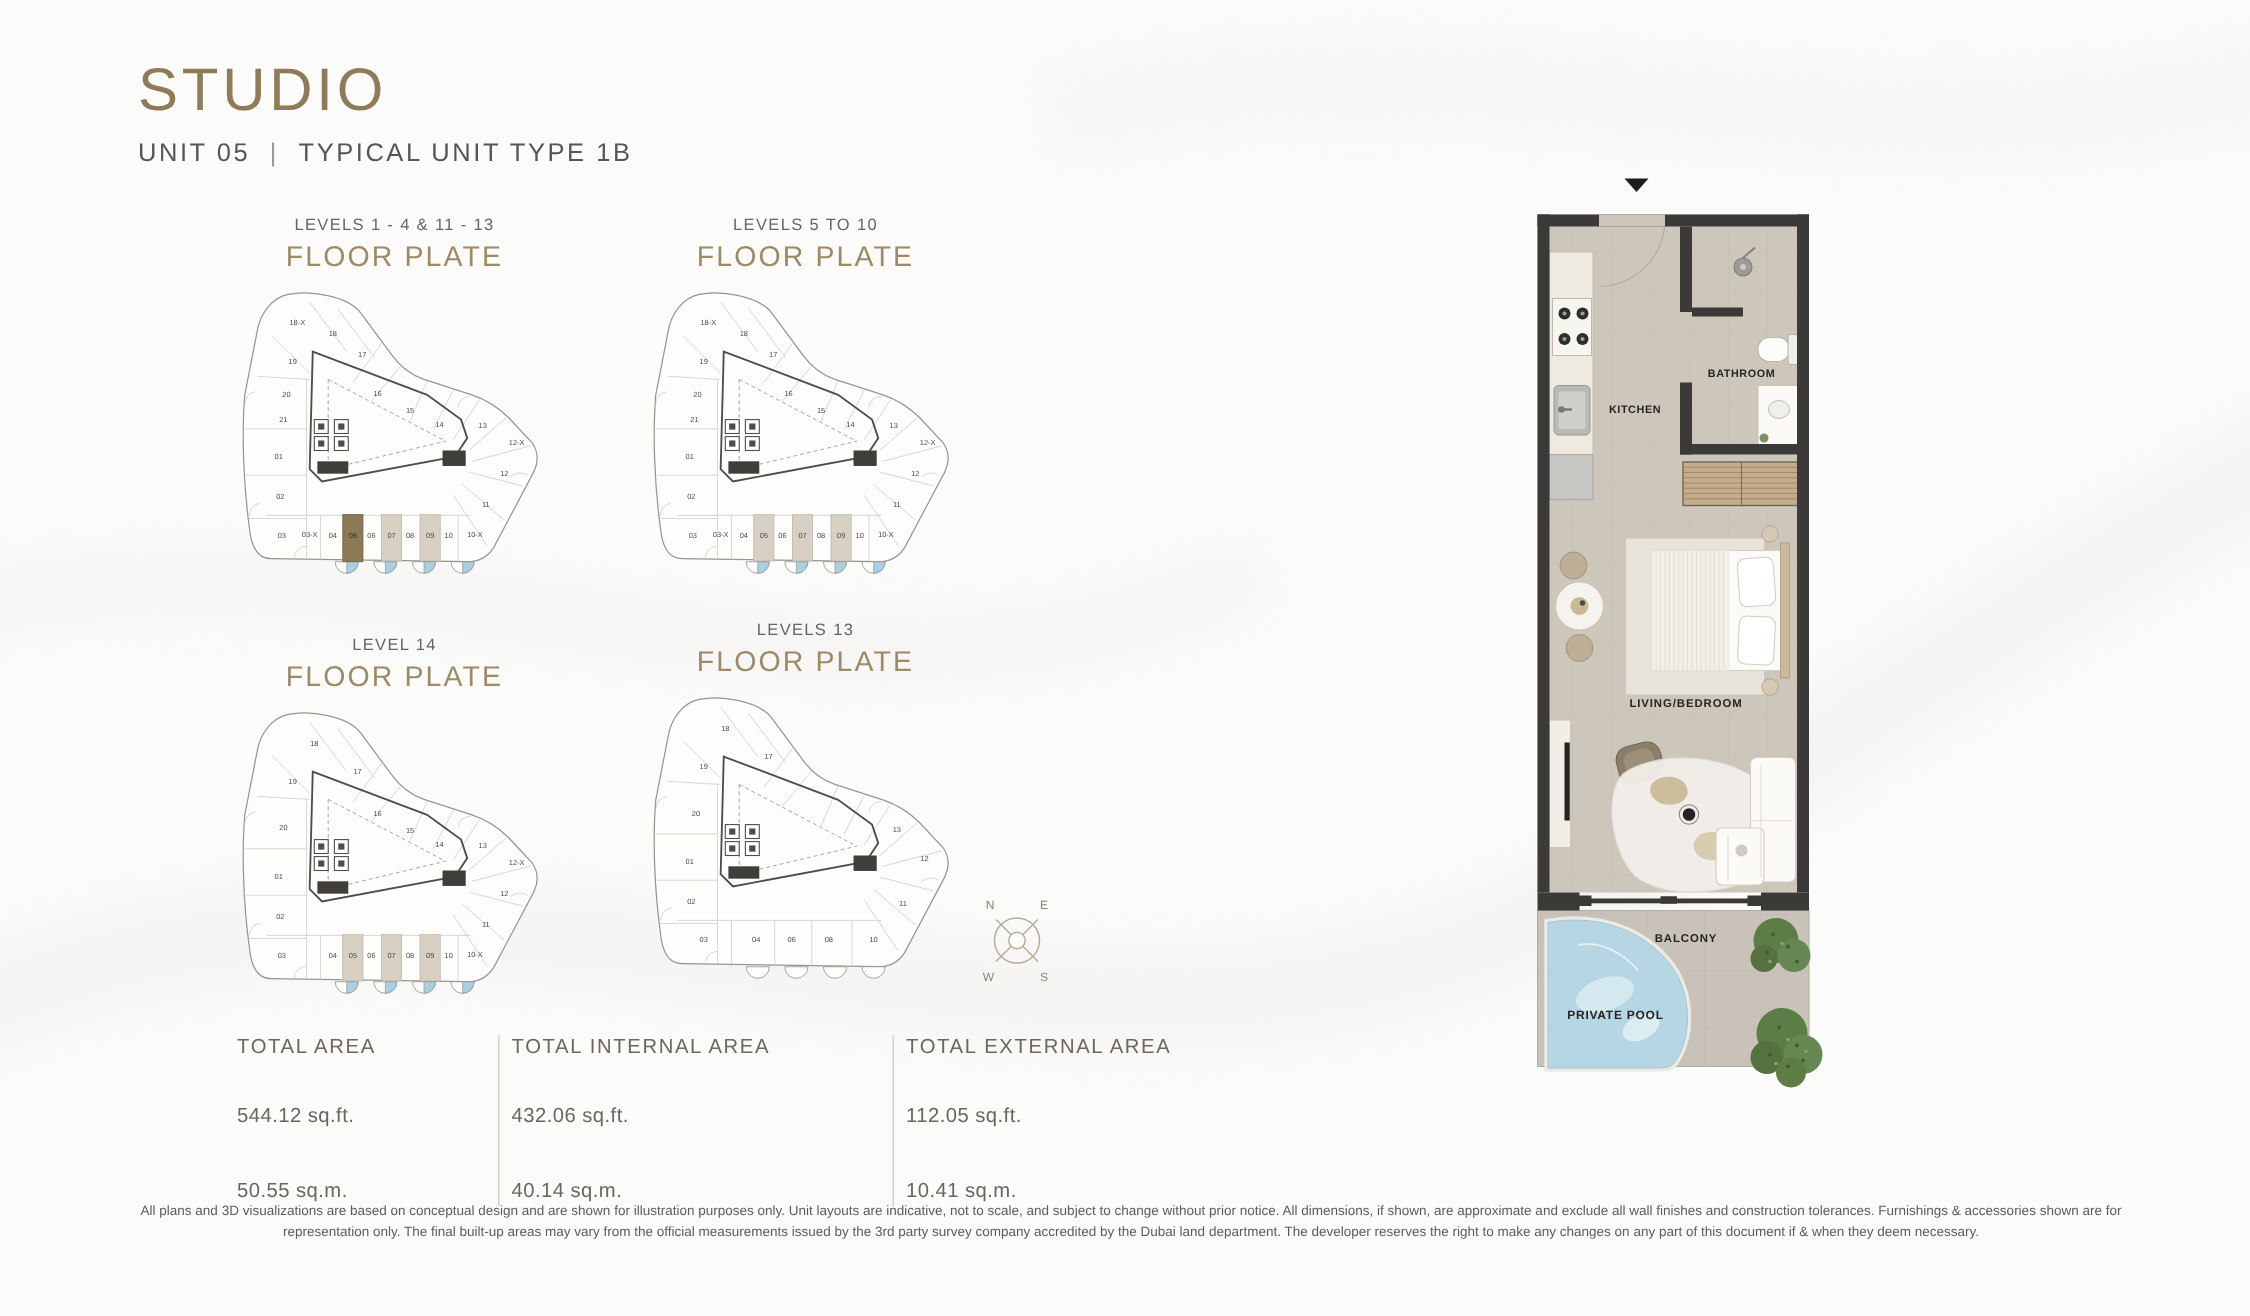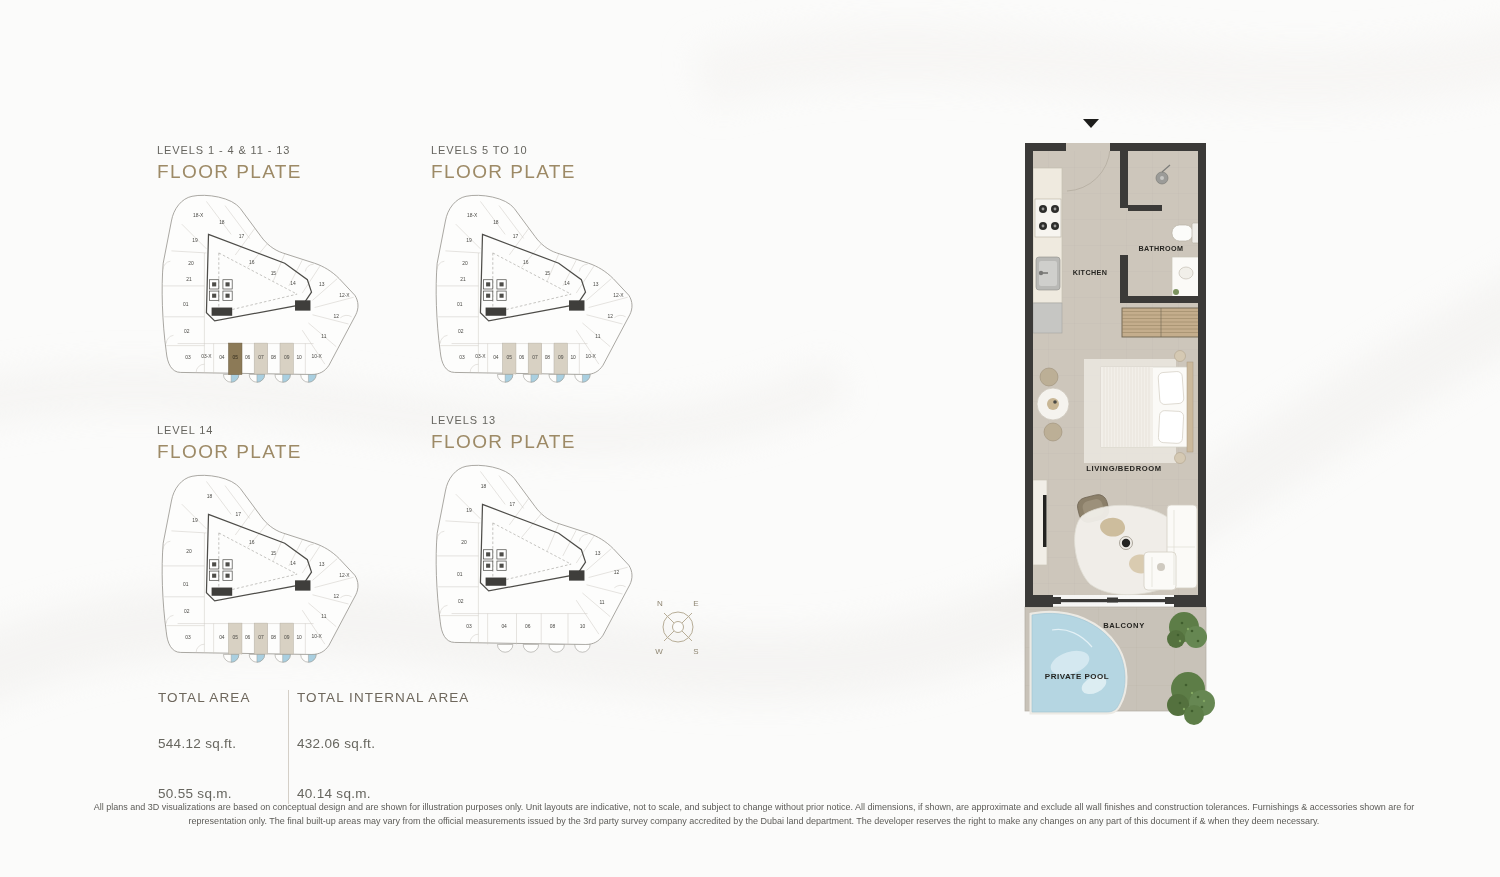--- a/index.html
+++ b/index.html
@@ -9,28 +9,28 @@
     font-family:"Liberation Sans",sans-serif;
   }
   .bg{position:absolute;left:0;top:0;z-index:0;}
   .layer{position:absolute;z-index:1;}
 
   .header{left:92px;top:38px;}
   .title{margin:0;font-size:40px;font-weight:400;letter-spacing:2.5px;color:#8d7b59;}
   .subtitle{margin-top:9px;font-size:17px;color:#56565a;letter-spacing:1.7px;display:flex;align-items:center;}
   .subtitle .sep{margin:0 13px;color:#9a9a98;font-weight:300;}
 
-  .plate{position:absolute;width:212px;z-index:1;}
+  .plate{position:absolute;width:212px;z-index:1;text-align:center;}
   .plate-level{font-size:11px;color:#66655f;letter-spacing:0.9px;}
   .plate-title{font-size:19px;color:#9d8a66;letter-spacing:1.4px;margin-top:5px;}
   .plate-svg{margin-top:8px;display:block;}
 
   .compass{left:646px;top:591px;}
 
-  .stats{left:158px;top:690px;display:flex;}
+  .stats{left:158px;top:690px;display:flex;gap:44px;}
   .stat{padding-right:26px;}
   .stat+.stat{border-left:1px solid #d4cfc7;padding-left:8px;}
   .stat:nth-child(1){width:104px;}
   .stat:nth-child(2){width:184px;}
   .stat-label{font-size:13.5px;color:#6e675c;letter-spacing:1.1px;margin-bottom:11px;}
   .stat-val{font-size:13.5px;color:#67665f;line-height:1.6;letter-spacing:0.3px;margin-top:28px;}
 
   .disclaimer{left:92px;top:796px;width:1324px;}
   .disc-title{font-size:9.5px;color:#515150;letter-spacing:0.5px;}
   .disc-text{margin-top:5px;font-size:9px;color:#5d5c58;line-height:1.5;text-align:center;}
@@ -51,20 +51,26 @@
       </filter>
     </defs>
   <g fill="none" filter="url(#blur)" opacity="0.6">
     <path d="M-80,700 C350,470 720,830 1120,560 S1560,290 1620,250" stroke="#f1f0ee" stroke-width="70"></path>
     <path d="M-120,430 C260,300 520,530 840,380" stroke="#f2f1ef" stroke-width="46"></path>
     <path d="M700,80 C980,0 1250,140 1560,40" stroke="#f4f3f1" stroke-width="60"></path>
   </g>
 </svg>
 
 <div class="layer header">
+  <h1 class="title">STUDIO</h1>
+  <div class="subtitle">
+    <span>UNIT 05</span>
+    <span class="sep">|</span>
+    <span>TYPICAL UNIT TYPE 1B</span>
+  </div>
 </div>
 
 <div class="plate" style="left:157px;top:144px">
   <div class="plate-level">LEVELS 1 - 4 &amp; 11 - 13</div>
   <div class="plate-title">FLOOR PLATE</div>
   <svg class="plate-svg" viewBox="0 0 200 190" width="206" height="196">
       <path d="M34,5 C24,7 16,17 14,29 L6,70 C4,94 5,127 9,156 C10,167 14,176 23,176 L150,178 C158,178 163,175 167,169 L193,120 C196,114 196,107 192,101 L177,85 C170,78 162,73 153,70 L122,60 C113,57 106,51 101,44 L81,17 C73,6 48,2 34,5 Z" fill="#fdfdfc" stroke="#97958f" stroke-width="0.8"></path>
       <g stroke="#c8c5be" stroke-width="0.45" fill="none">
         <path d="M6,92 H46 M7,122 H46 M9,150 H46 M46,60 V176 M20,148 H152"></path>
 <path d="M24,32 L48,56 M48,10 L72,42 M66,14 L90,46 M14,58 L48,60 M95,36 L76,62 M108,50 L88,74"></path>
@@ -322,20 +328,25 @@
   <div class="stat">
     <div class="stat-label">TOTAL AREA</div>
     <div class="stat-val">544.12 sq.ft.</div>
     <div class="stat-val">50.55 sq.m.</div>
   </div>
   <div class="stat">
     <div class="stat-label">TOTAL INTERNAL AREA</div>
     <div class="stat-val">432.06 sq.ft.</div>
     <div class="stat-val">40.14 sq.m.</div>
   </div>
+  <div class="stat">
+    <div class="stat-label">TOTAL EXTERNAL AREA</div>
+    <div class="stat-val">112.05 sq.ft.</div>
+    <div class="stat-val">10.41 sq.m.</div>
+  </div>
 </div>
 
 <div class="layer disclaimer">
   <div class="disc-text">All plans and 3D visualizations are based on conceptual design and are shown for illustration purposes only. Unit layouts are indicative, not to scale, and subject to change without prior notice. All dimensions, if shown, are approximate and exclude all wall finishes and construction tolerances. Furnishings &amp; accessories shown are for representation only. The final built-up areas may vary from the official measurements issued by the 3rd party survey company accredited by the Dubai land department. The developer reserves the right to make any changes on any part of this document if &amp; when they deem necessary.</div>
 </div>
 
 <div class="layer main-plan">
 <svg width="195" height="618" viewBox="0 0 195 618">
   <defs>
     <pattern id="tileS" width="26" height="26" patternUnits="userSpaceOnUse">

